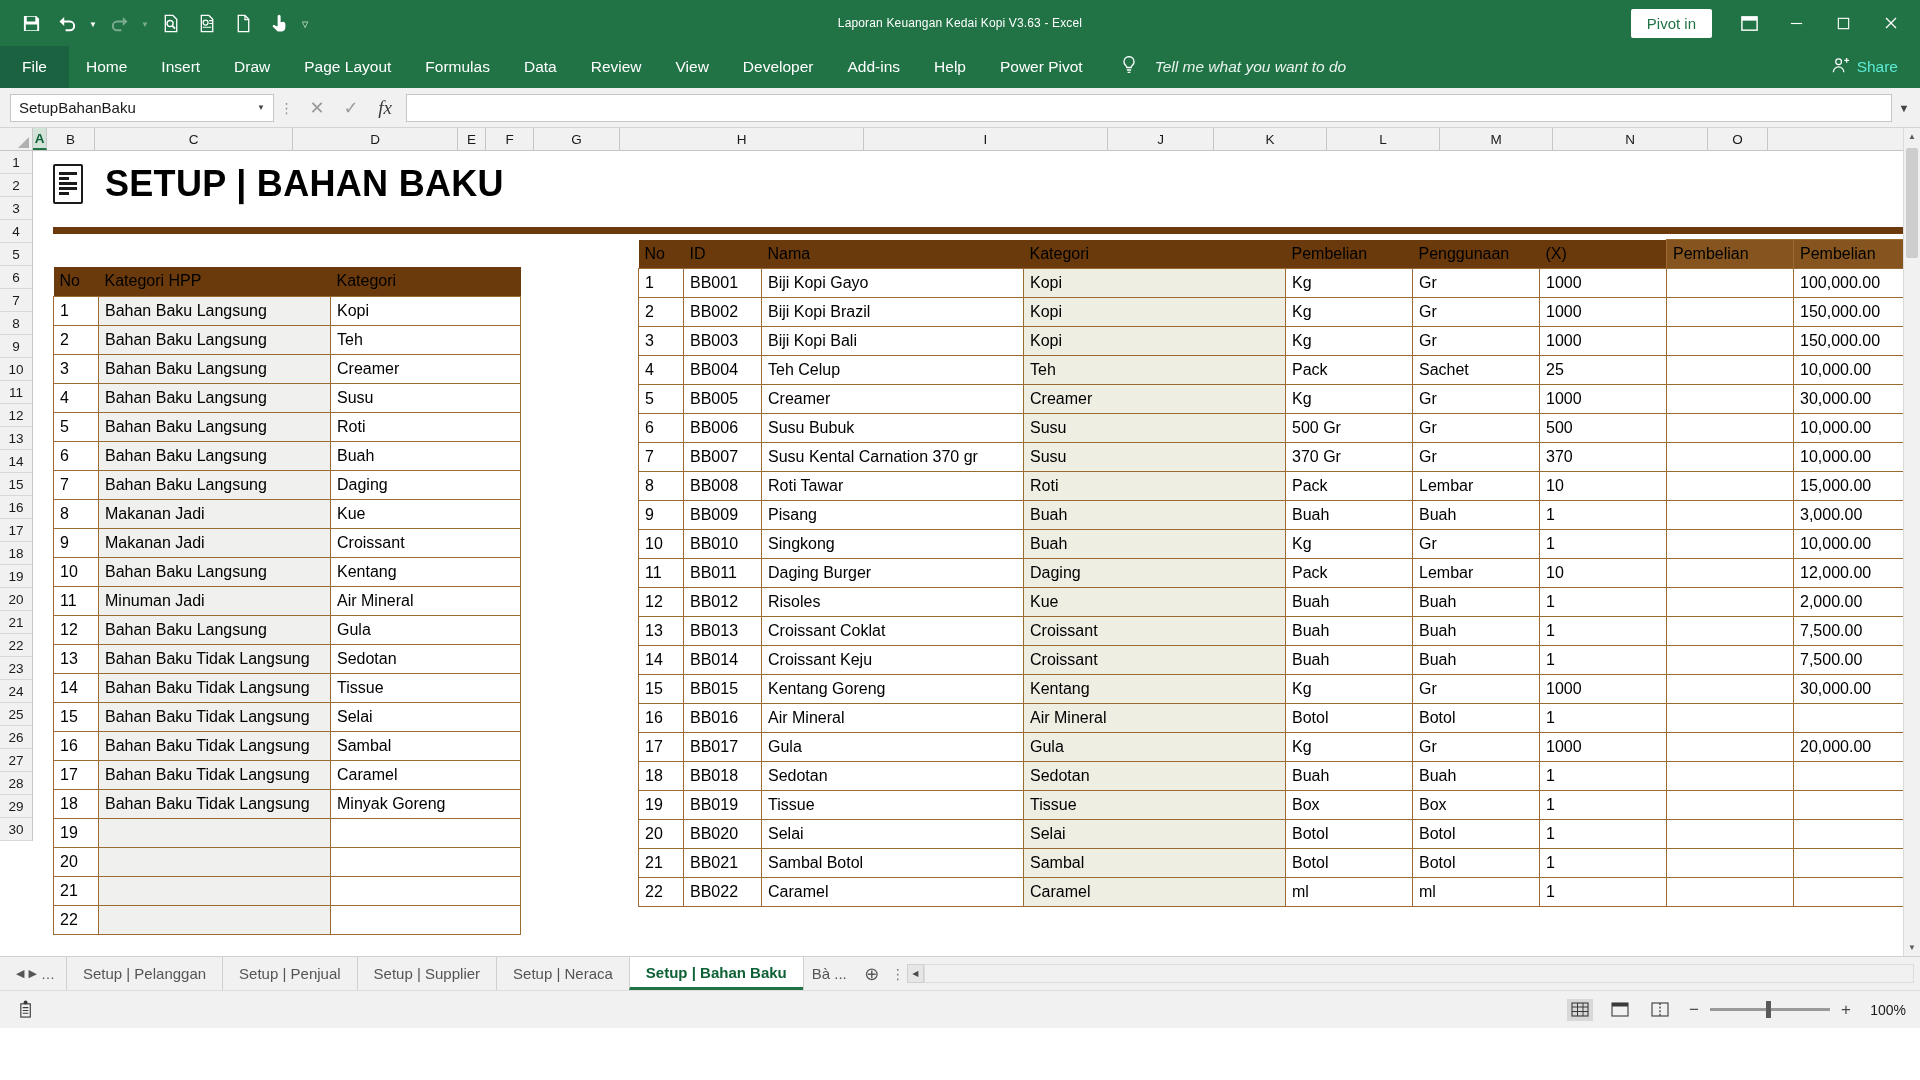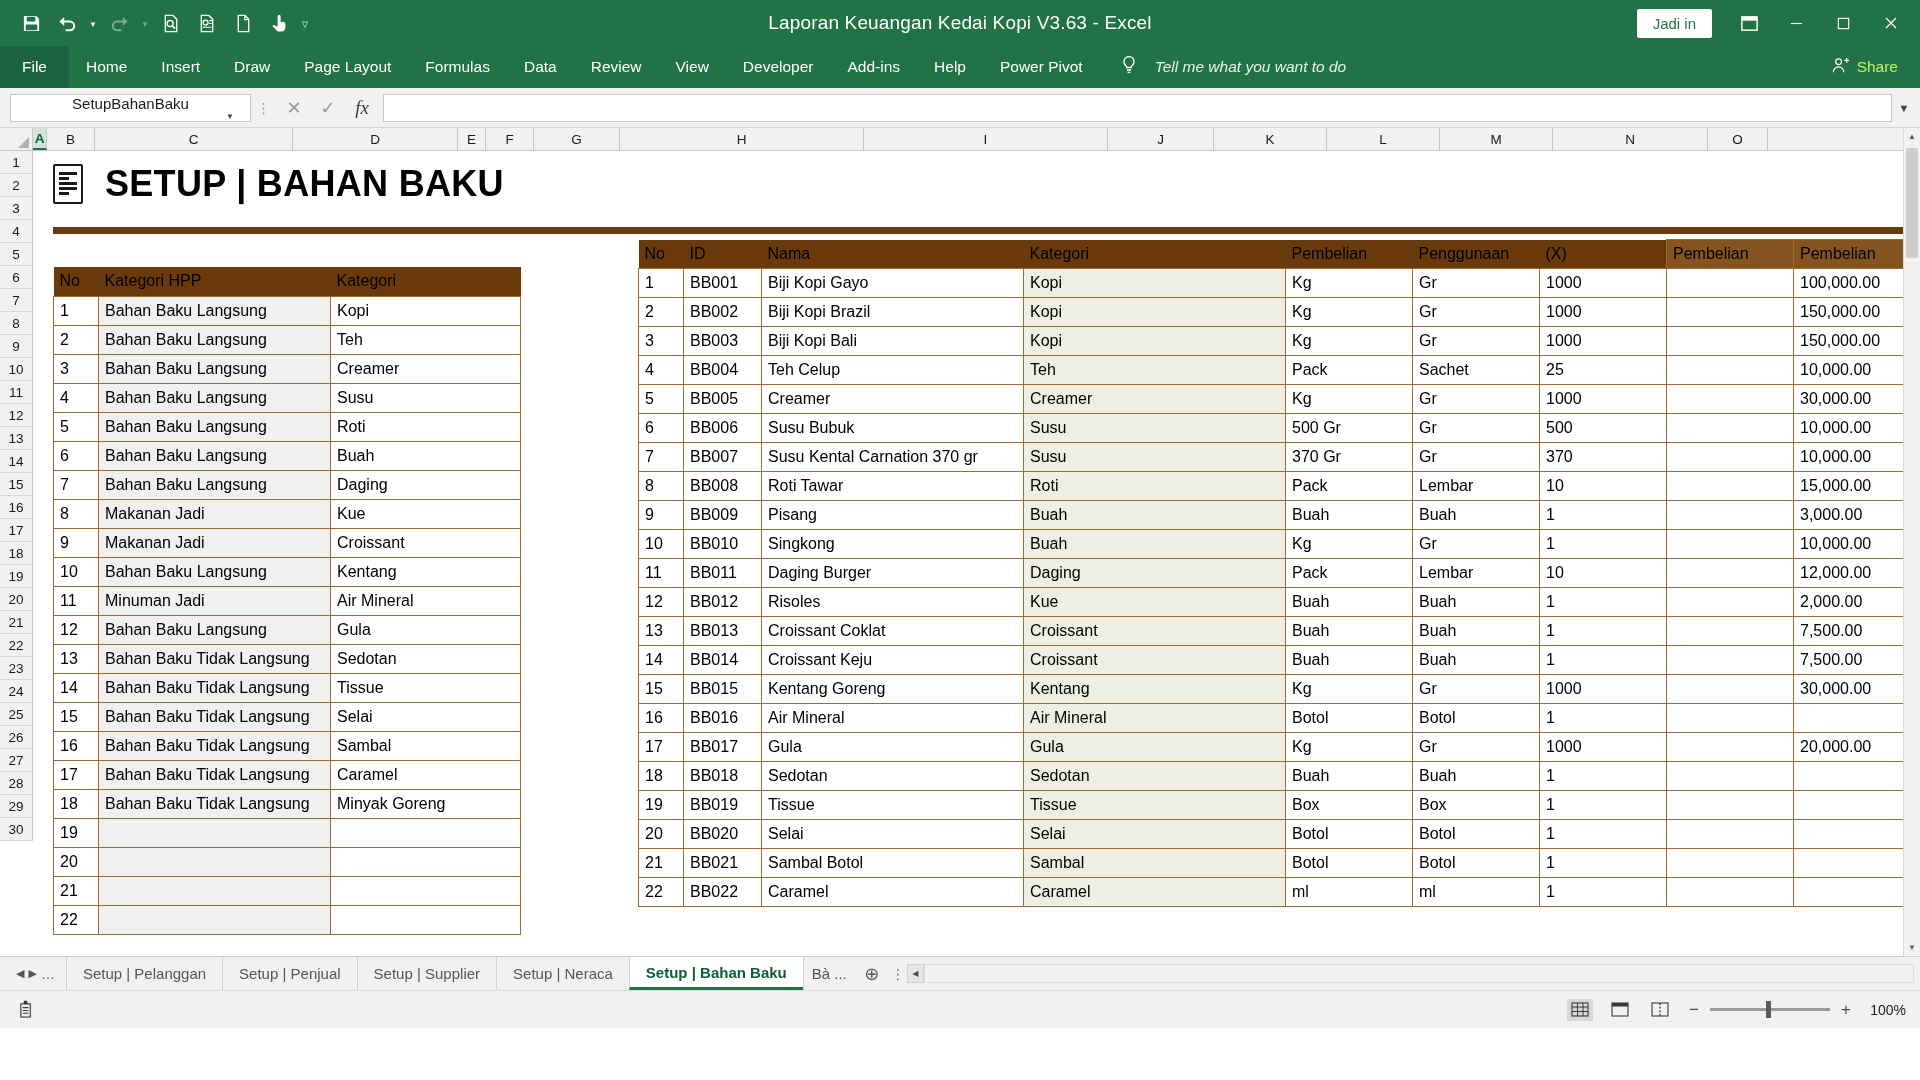--- a/index.html
+++ b/index.html
@@ -19,21 +19,21 @@
   .qat-btn {
     width: 34px; height: 34px; display: flex; align-items: center; justify-content: center;
     color: #ffffff;
   }
   .qat-btn.dim { color: #7aab8f; }
   .qat-caret { font-size: 8px; color: #ffffff; width: 14px; height: 34px;
     display: flex; align-items: flex-end; justify-content: center; padding-bottom: 11px; }
   .qat-caret.dim { color: #7aab8f; }
   .win-title {
     position: absolute; left: 0; right: 0; text-align: center;
-    color: #ffffff; font-size: 19px; letter-spacing: .15px; pointer-events: none;
+    color: #ffffff; font-size: 12px; letter-spacing: .15px; pointer-events: none;
   }
   .tb-right { margin-left: auto; display: flex; align-items: center; padding-right: 6px; z-index: 2; }
   .signin {
     background: #ffffff; color: #217346; font-size: 15px;
     padding: 6px 16px; border-radius: 2px; margin-right: 14px;
   }
   .ribbon-display, .win-btn {
     width: 47px; height: 46px; display: flex; align-items: center; justify-content: center;
     color: #ffffff;
   }
@@ -47,33 +47,32 @@
     display: flex; align-items: center; padding: 0 17px;
     color: #ffffff; font-size: 15.5px; white-space: nowrap;
   }
   .rtab.file { background: #1b6340; padding: 0 22px; }
   .tellme {
     display: flex; align-items: center; gap: 17px; margin-left: 20px;
     color: #e8f2ec; font-size: 15.5px; font-style: italic;
   }
   .share {
     margin-left: auto; display: flex; align-items: center; gap: 7px;
-    color: #bef264; font-size: 15.5px; padding-right: 22px;
+    color: #5eead4; font-size: 15.5px; padding-right: 22px;
   }
 
   
   .formulabar {
     height: 40px; background: #f1f1f1; display: flex; align-items: center;
     border-bottom: 1px solid #d4d4d4; padding: 0 4px;
   }
   .namebox {
-    width: 241px; height: 28px; background: #ffffff; border: 1px solid #c6c6c6;
-    display: flex; align-items: center; padding: 0 16px; font-size: 15px; color: #1a1a1a;
+    width: 264px; height: 28px; background: #ffffff; border: 1px solid #c6c6c6;
+    display: flex; align-items: center; padding: 0 8px; font-size: 15px; color: #1a1a1a;
     margin-left: 6px;
-    flex-direction: column;
   }
   .namebox .nb-caret { margin-left: auto; font-size: 8px; color: #444; }
   .fb-dots { width: 26px; text-align: center; color: #909090; font-size: 14px; letter-spacing: 1px; }
   .fb-icons { display: flex; align-items: center; gap: 0; }
   .fb-ic { width: 34px; height: 28px; display: flex; align-items: center; justify-content: center;
     color: #9a9a9a; font-size: 18px; }
   .fb-ic.fx { color: #3a3a3a; font-style: italic; font-family: "Liberation Serif", serif; font-size: 19px; }
   .fb-input {
     flex: 1; height: 28px; background: #ffffff; border: 1px solid #c6c6c6;
     margin-left: 4px; display: flex; align-items: center; padding: 0 8px; font-size: 15px;
@@ -228,21 +227,21 @@
       <svg width="19" height="19" viewBox="0 0 20 20">
           <path fill="#fff" d="M8 2.5a1.6 1.6 0 0 1 3.2 0v6.2l1.6-.4c2 -.5 3.4.7 3.4 2.5v3.4c0 2.4-1.9 4.3-4.3 4.3h-2c-1.6 0-2.8-.7-3.6-2L3 13.3c-.6-1 .6-2.3 1.6-1.6L6.6 13 8 12.9z"></path>
         </svg>
     </div>
     <div class="qat-caret">▽</div>
   </div>
 
   <div class="win-title">Laporan Keuangan Kedai Kopi V3.63  -  Excel</div>
 
   <div class="tb-right">
-    <div class="signin">Jadi in</div>
+    <div class="signin">Pivot in</div>
     <div class="ribbon-display">
       <svg width="19" height="19" viewBox="0 0 20 20">
           <rect x="2" y="3" width="16" height="14" fill="none" stroke="#fff" stroke-width="1.5"></rect>
           <rect x="2" y="3" width="16" height="4" fill="#fff"></rect>
         </svg>
     </div>
     <div class="win-btn">
       <svg width="15" height="15" viewBox="0 0 16 16">
           <path stroke="#fff" stroke-width="1.2" d="M2 8h12"></path>
         </svg>

